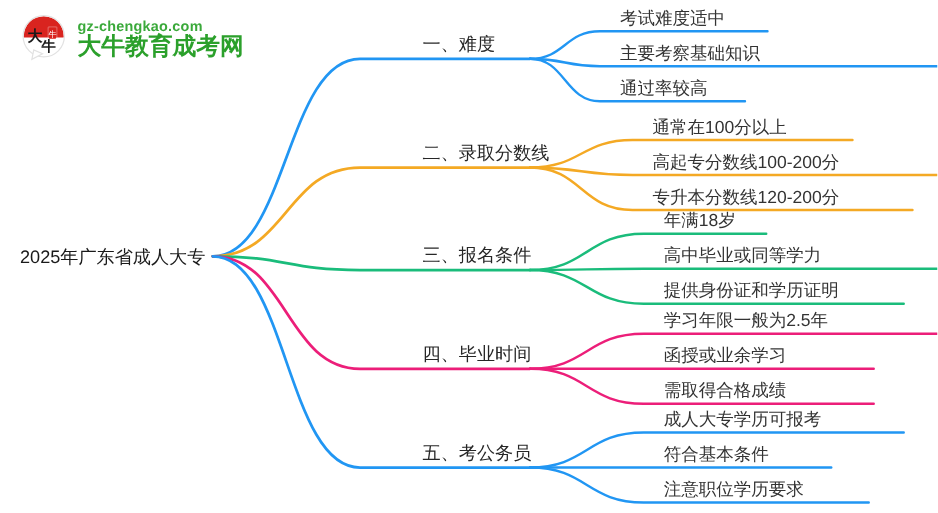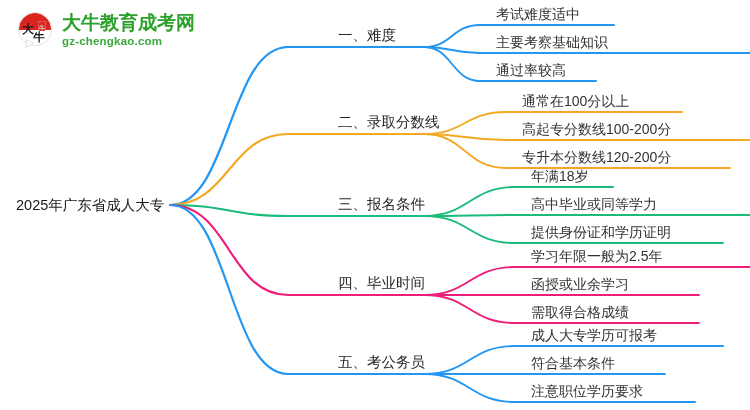--- a/index.html
+++ b/index.html
@@ -109,22 +109,22 @@
         <rect x="24" y="12" width="8" height="11" rx="1.2" fill="#ffffff" opacity="0.25"></rect>
         <rect x="25" y="13" width="6" height="9" rx="1" fill="#d9241f"></rect>
         <text x="28" y="20.5" text-anchor="middle" font-size="6.5" font-family="'DejaVu Sans', sans-serif" fill="#ffffff">牛</text>
       </g>
 
       <text x="14" y="24" text-anchor="middle" font-size="12" font-weight="bold" font-family="'DejaVu Sans', sans-serif" fill="#1a1a1a">大</text>
       <text x="25" y="31.5" text-anchor="middle" font-size="11.5" font-weight="bold" font-family="'DejaVu Sans', sans-serif" fill="#1a1a1a">牛</text>
     </svg>
   </div>
   <div id="logo-words">
+    <div id="logo-domain">gz-chengkao.com</div>
     <div id="logo-title">大牛教育成考网</div>
-    <div id="logo-domain">gz-chengkao.com</div>
   </div>
 </div>
 
 
 <svg id="map" viewBox="0 0 750 410" xmlns="http://www.w3.org/2000/svg">
   <g id="links-layer">
       <path d="M 170.265625 205 C 229.1328125 205, 229.1328125 47, 288 47 L 424 47" class="link" stroke="#2196f3" stroke-width="2.2"></path>
       <path d="M 424 47 C 452 47, 452 25, 480 25 L 614 25" class="link" stroke="#2196f3" stroke-width="1.9"></path>
       <path d="M 424 47 C 452 47, 452 53, 480 53 L 750 53" class="link" stroke="#2196f3" stroke-width="1.9"></path>
       <path d="M 424 47 C 452 47, 452 81, 480 81 L 596 81" class="link" stroke="#2196f3" stroke-width="1.9"></path>

